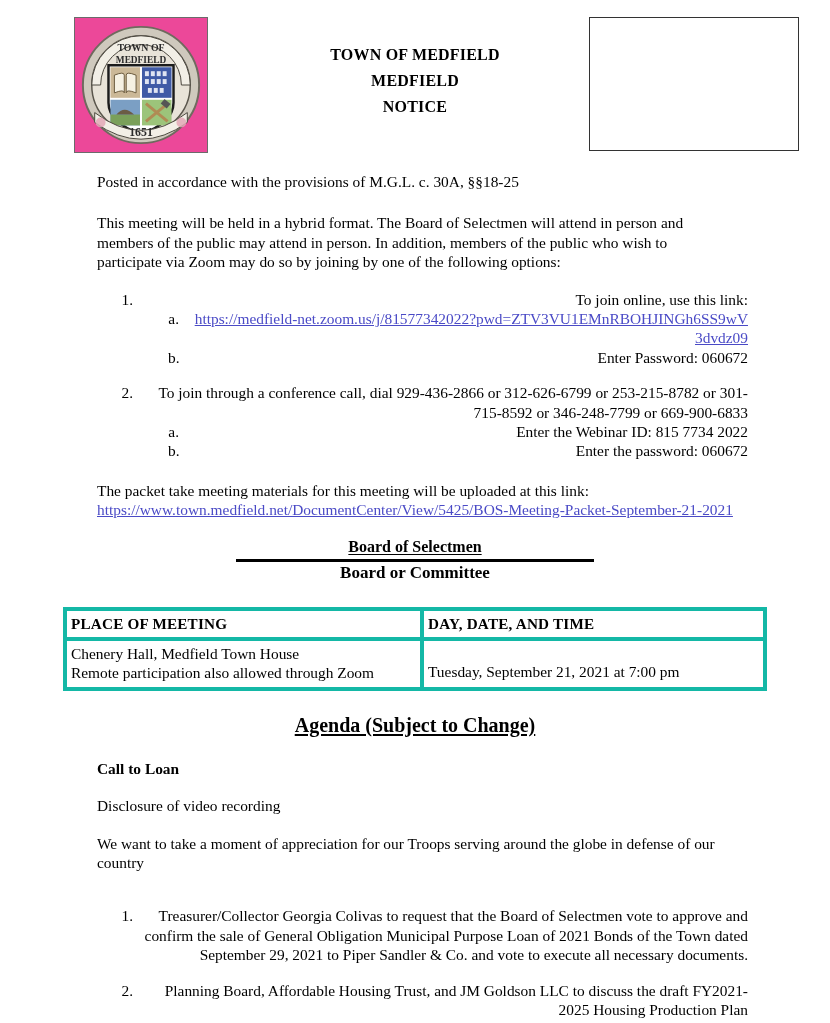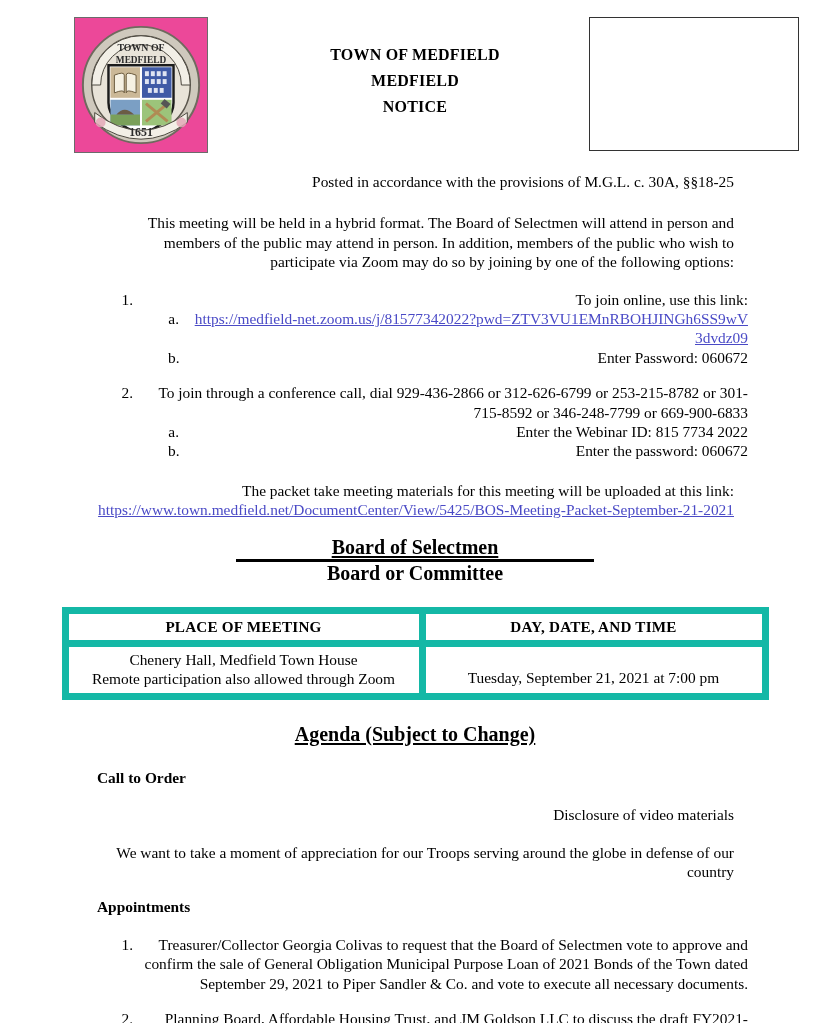--- a/index.html
+++ b/index.html
@@ -70,21 +70,21 @@
     position: absolute;
     left: 0;
     top: 160px;
     width: 830px;
   }
 
   .para {
     margin: 0 96px 0 97px;
     font-size: 15.4px;
     line-height: 19.4px;
-    text-align: right;
+    text-align: left;
   }
   .gap-12 { height: 12px; }
   .gap-16 { height: 16px; }
   .gap-18 { height: 18px; }
   .gap-20 { height: 20px; }
   .gap-22 { height: 22px; }
   .gap-24 { height: 24px; }
 
   a.link, .link {
     color: #4a4ac6;
@@ -121,49 +121,49 @@
   .lvl2 { margin-left: 168px; margin-right: 82px; }
   .lvl2 .li-num { width: 22px; padding-right: 11px; }
 
   
   .board-wrap {
     text-align: center;
     position: relative;
   }
   .board-name {
     font-weight: bold;
-    font-size: 20px;
+    font-size: 16px;
     line-height: 22px;
     text-decoration: underline;
     text-underline-offset: 2px;
   }
   .board-rule {
     width: 358px;
     height: 3px;
     background: #000000;
     margin: 1px auto 0 auto;
   }
   .board-sub {
     font-weight: bold;
-    font-size: 20px;
+    font-size: 17px;
     line-height: 20px;
     margin-top: 1px;
   }
 
   
   .meet-table {
     width: 700px;
     margin: 0 auto;
     border-collapse: collapse;
     table-layout: fixed;
     border: 1px solid #000000;
   }
   .meet-table td {
-    border: 7px solid #14b8a6;
-    text-align: center;
+    border: 4px solid #14b8a6;
+    text-align: left;
     vertical-align: middle;
     font-size: 15.4px;
     line-height: 19px;
     padding: 2px 4px;
   }
   .meet-table td.head {
     font-weight: bold;
     font-size: 15.2px;
     letter-spacing: 0.2px;
     padding: 3px 4px 4px 4px;
@@ -345,30 +345,29 @@
           <td class="body-right">Tuesday, September 21, 2021 at 7:00 pm</td>
         </tr>
       </tbody>
     </table>
 
     <div class="gap-22"></div>
 
     <div class="agenda-title">Agenda (Subject to Change)</div>
 
     <div class="gap-22"></div>
-    <div class="bold-head">Call to Order</div>
+    <div class="bold-head">Call to Loan</div>
 
     <div class="gap-18"></div>
-    <div class="para">Disclosure of video materials</div>
+    <div class="para">Disclosure of video recording</div>
 
     <div class="gap-18"></div>
     <div class="para">We want to take a moment of appreciation for our Troops serving around the globe in defense of our country</div>
 
     <div class="gap-16"></div>
-    <div class="bold-head">Appointments</div>
 
     <div class="gap-18"></div>
     <ul class="olist lvl1">
       <li>
         <div class="li-row">
           <div class="li-num">1.</div>
           <div class="li-body">Treasurer/Collector Georgia Colivas to request that the Board of Selectmen vote to approve and confirm the sale of General Obligation Municipal Purpose Loan of 2021 Bonds of the Town dated September 29, 2021 to Piper Sandler &amp; Co. and vote to execute all necessary documents.</div>
         </div>
       </li>
     </ul>

